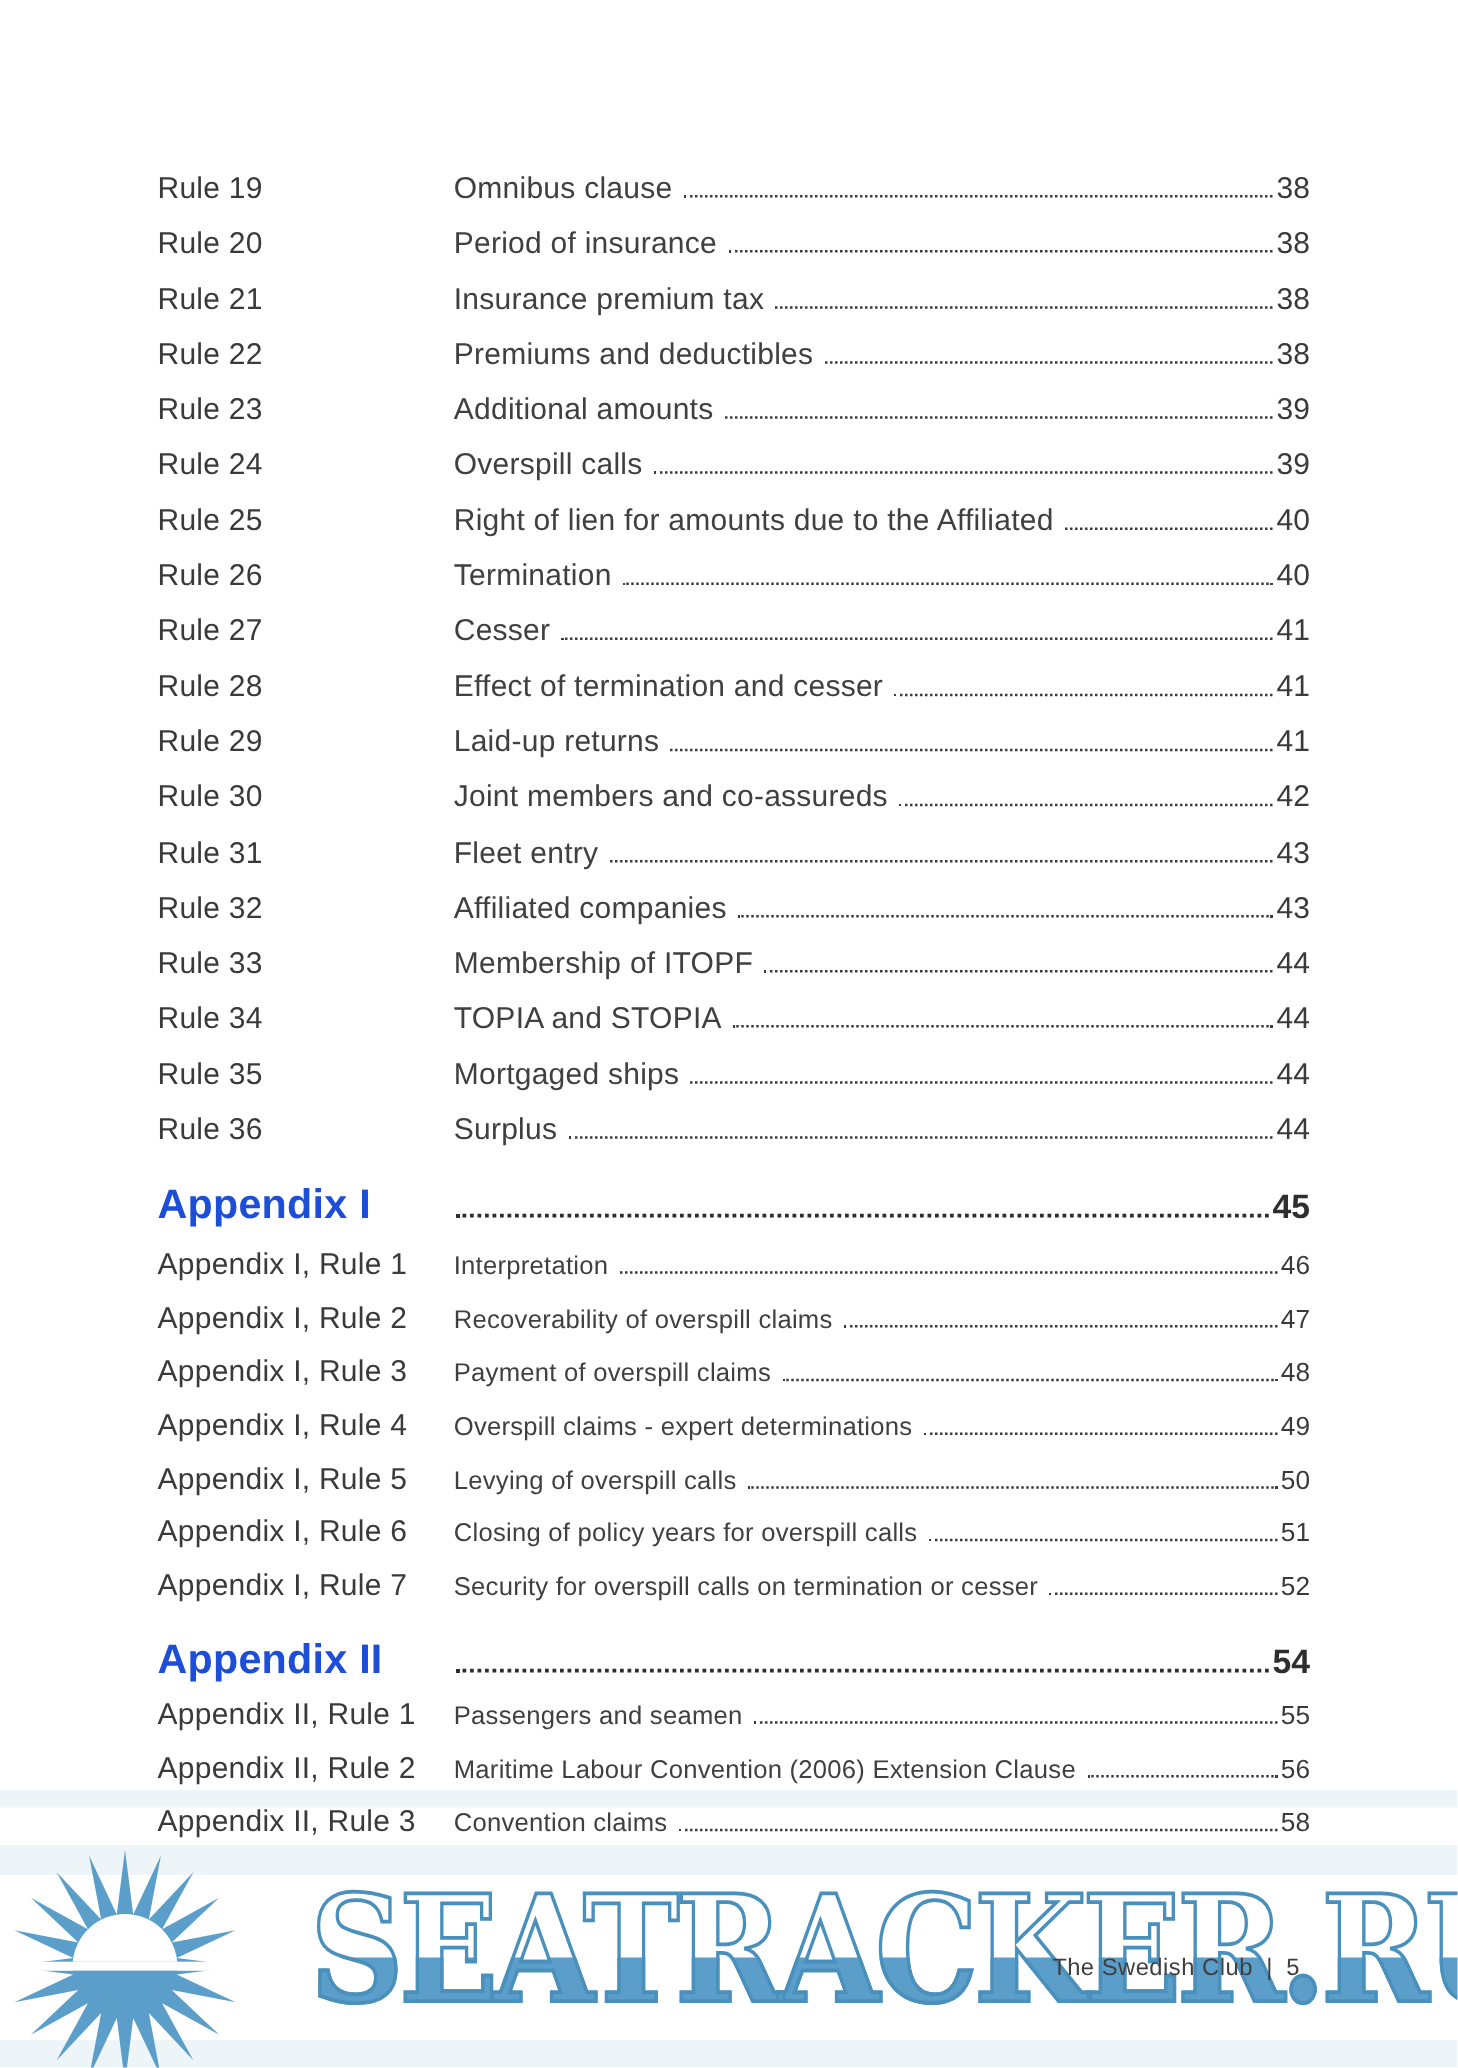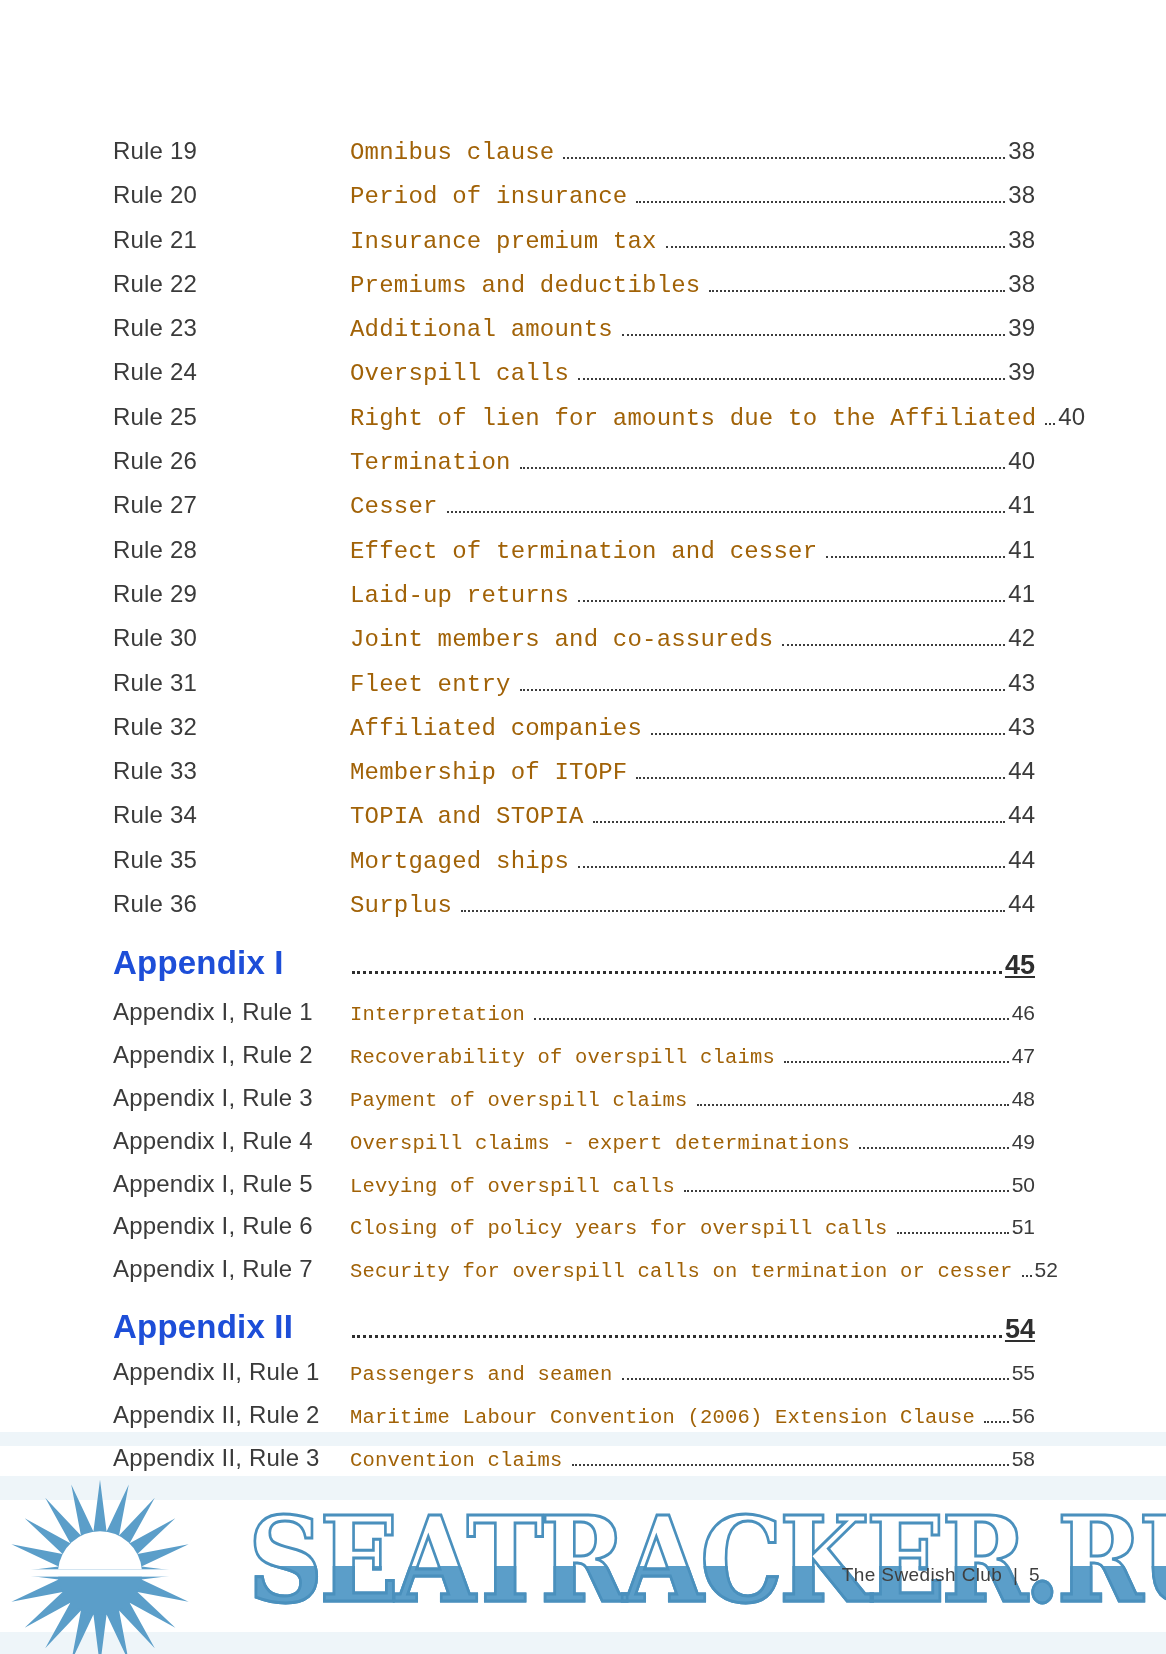--- a/index.html
+++ b/index.html
@@ -8,43 +8,42 @@
     position: relative;
     background: #ffffff;
     overflow: hidden;
     font-family: "Liberation Sans", "DejaVu Sans", sans-serif;
     color: #383838;
   }
 
   
   .toc {
     position: absolute;
-    left: 113px; top: 129px;
+    left: 126px; top: 129px;
     width: 922px;
     z-index: 2;
   }
   .row {
     display: flex;
     align-items: baseline;
     height: 44.3px;
     line-height: 44.3px;
     white-space: nowrap;
   }
   .lbl {
     flex: 0 0 237px;
     font-size: 24px;
     letter-spacing: 0.2px;
     color: #3a3a3a;
   }
   .ttl {
     font-size: 24px;
     letter-spacing: 0.2px;
     margin-right: 7px;
-    color: #a16207;
-    font-family: Liberation Mono, monospace;
+    color: #404040;
   }
   .dots {
     flex: 1 1 auto;
     border-bottom: 2.6px dotted #3c3c3c;
     margin: 0 2px;
     min-width: 10px;
   }
   .pg {
     font-size: 24px;
     margin-left: 1px;
@@ -52,21 +51,21 @@
   }
 
   
   .row.hrow {
     height: 48px;
     line-height: 48px;
     font-weight: bold;
   }
   .hrow .lbl { font-size: 33px; font-weight: bold; color: #1d4ed8; }
   .hrow .dots { border-bottom: 3.4px dotted #2e2e2e; margin-bottom: 1px; }
-  .hrow .pg { font-size: 27px; font-weight: bold; color: #2e2e2e; text-decoration: underline; }
+  .hrow .pg { font-size: 27px; font-weight: bold; color: #2e2e2e; }
   .mt13 { margin-top: 13px; }
   .mt12 { margin-top: 12px; }
   .mt4  { margin-top: 4px; }
 
   
   .row.sub { height: 42.8px; line-height: 42.8px; }
   .sub .ttl { font-size: 20.5px; text-align: center; }
   .sub .pg  { font-size: 21px; }
   .sub .dots { border-bottom: 2.4px dotted #3c3c3c; }
 

